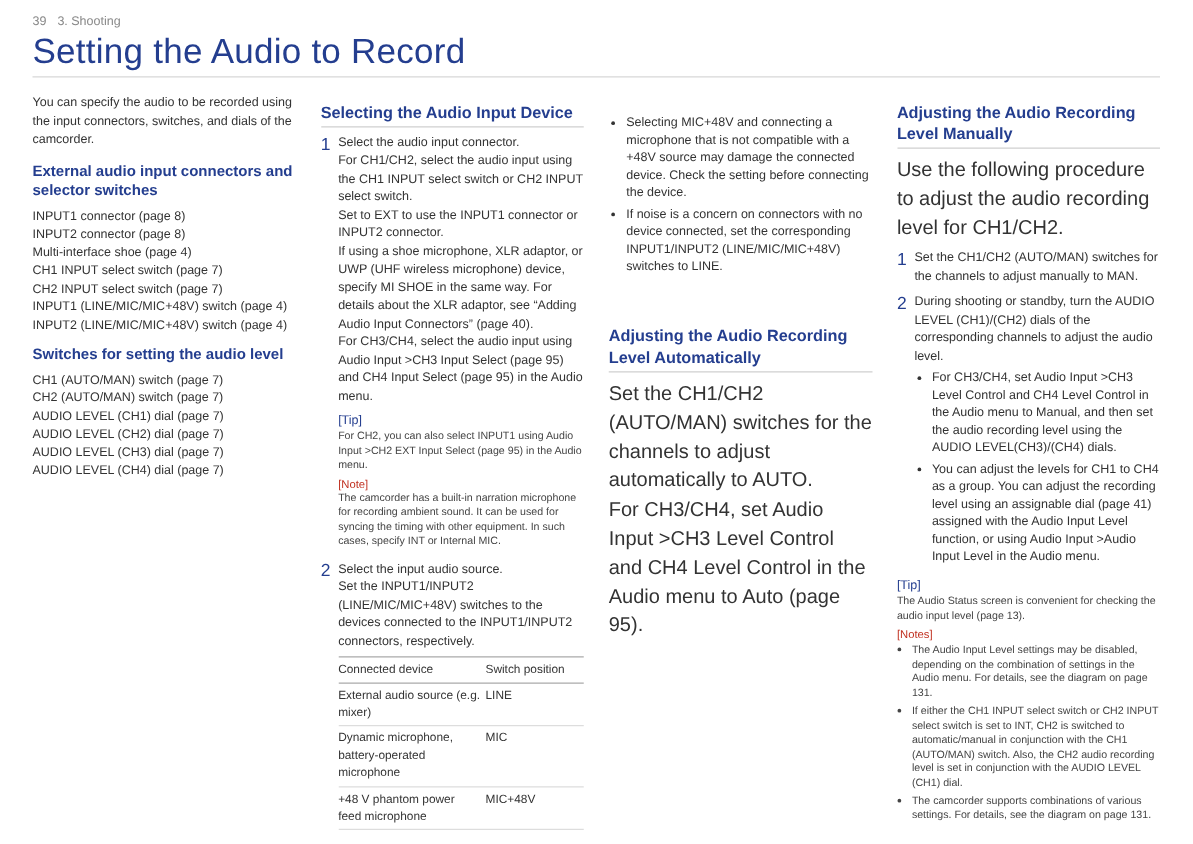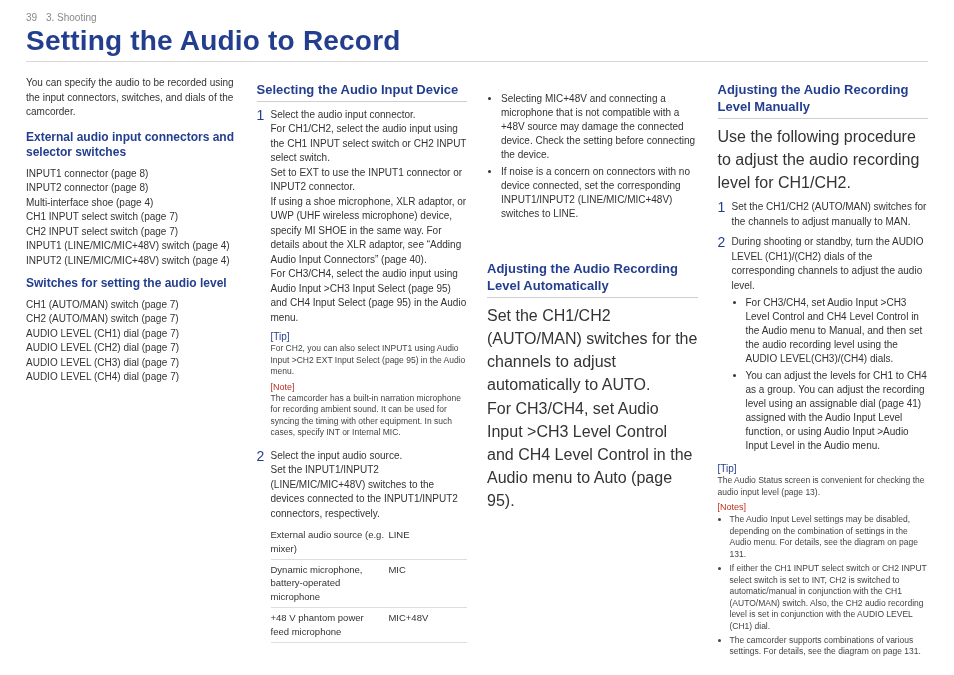--- a/index.html
+++ b/index.html
@@ -1,19 +1,19 @@
 <!DOCTYPE html>
 <html><head>
 <meta charset="utf-8">
 <style>
   html,body{margin:0;padding:0;font-family:Arial, Helvetica, sans-serif;background:#fff;color:#333}
   .page{width:954px;height:675px;position:relative;box-sizing:border-box;padding:12px 26px 16px 26px}
   .hdr{font-size:10px;color:#888;margin-bottom:2px}
   .hdr .pn{color:#888;margin-right:6px}
-  h1.title{font-size:28px;font-weight:700;color:#243e8f;margin:0 0 14px 0;letter-spacing:0.2px;border-bottom:1px solid #d8d8d8;padding-bottom:4px}
+  h1.title{font-size:28px;font-weight:400;color:#243e8f;margin:0 0 14px 0;letter-spacing:0.2px;border-bottom:1px solid #d8d8d8;padding-bottom:4px}
   .cols{display:flex;gap:20px}
   .col{flex:1;min-width:0}
   .intro{font-size:10px;line-height:1.45;margin-bottom:10px}
   h3.sec{color:#243e8f;font-size:13px;font-weight:700;margin:6px 0 6px 0;line-height:1.3;border-bottom:1px solid #cfcfcf;padding-bottom:2px}
   h4.sub{color:#243e8f;font-size:12px;font-weight:700;margin:8px 0 6px 0;line-height:1.3}
   .plain{font-size:16px;line-height:1.45}
   .list{font-size:10px;line-height:1.45}
   .step{display:flex;margin-bottom:6px}
   .sn{color:#243e8f;font-size:14px;font-weight:400;width:14px;flex-shrink:0;line-height:1.1}
   .sb{font-size:10px;line-height:1.45}
@@ -76,20 +76,24 @@
         <div class="note-l">[Note]</div>
         <div class="tiny">The camcorder has a built-in narration microphone for recording ambient sound. It can be used for syncing the timing with other equipment. In such cases, specify INT or Internal MIC.</div>
       </div>
       <div class="step" style="margin-top:10px">
         <div class="sn">2</div>
         <div class="sb">
           <div style="white-space:pre-line">Select the input audio source.
 Set the INPUT1/INPUT2 (LINE/MIC/MIC+48V) switches to the devices connected to the INPUT1/INPUT2 connectors, respectively.</div>
           <table class="dev">
             <tbody>
+                <tr>
+              <th>Connected device</th>
+              <th>Switch position</th>
+            </tr>
             <tr>
                   <td>External audio source (e.g. mixer)</td>
                   <td>LINE</td>
                 </tr>
             <tr>
                   <td>Dynamic microphone, battery-operated microphone</td>
                   <td>MIC</td>
                 </tr>
             <tr>
                   <td>+48 V phantom power feed microphone</td>

